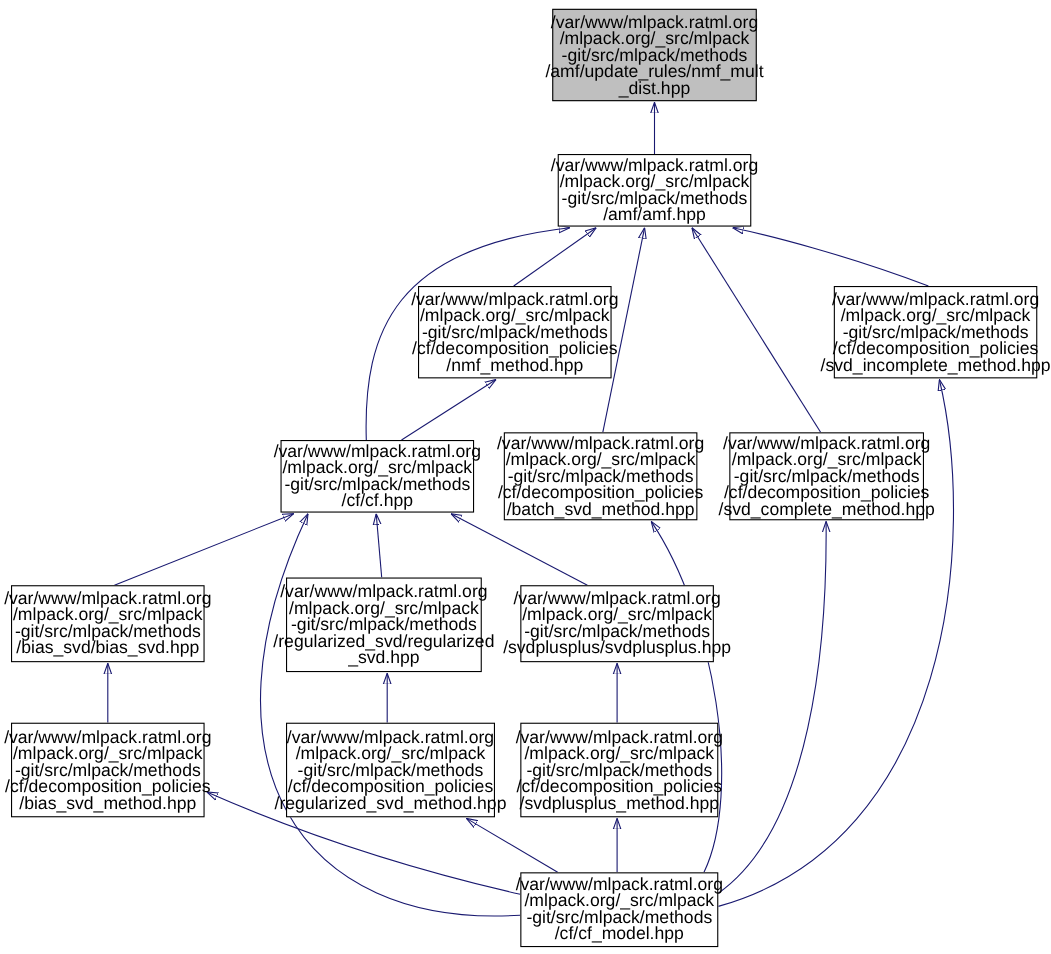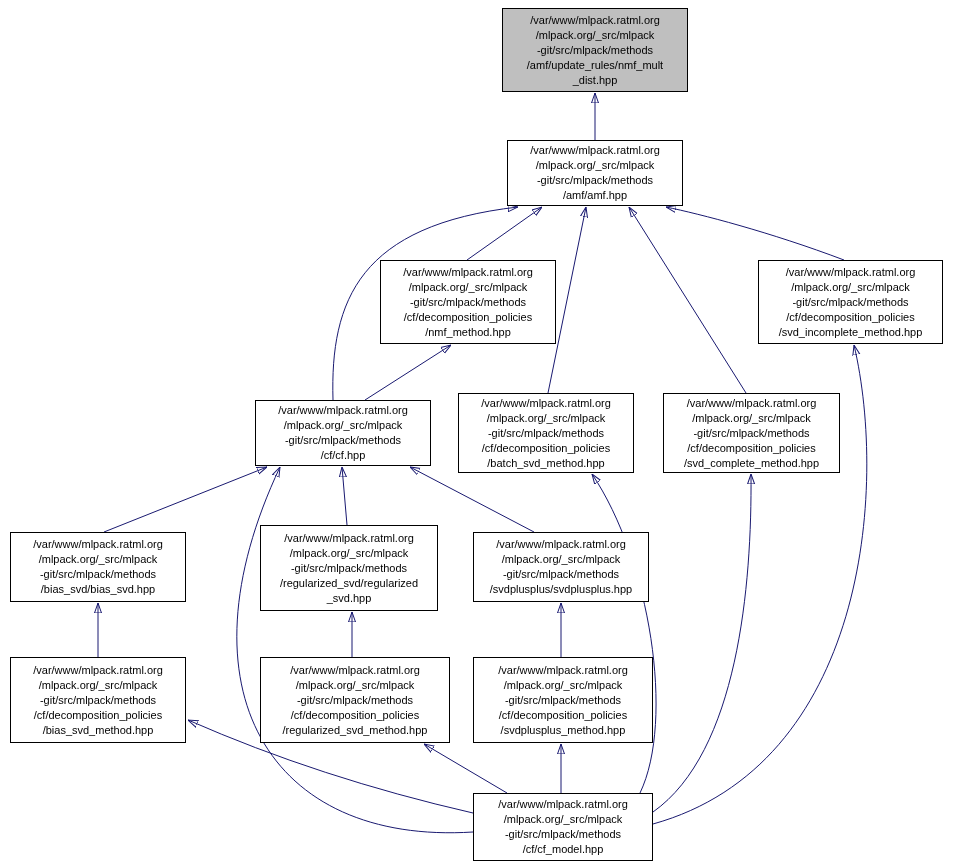--- a/index.html
+++ b/index.html
@@ -6,21 +6,21 @@
   .canvas{
     position:relative;width:955px;height:867px;background:#ffffff;
     font-family:"Liberation Sans",sans-serif;overflow:hidden;
   }
   .edges{position:absolute;left:0;top:0;z-index:1;}
   .edges path{fill:none;stroke:#191970;stroke-width:1;}
   .node{
     position:absolute;z-index:2;box-sizing:border-box;
     background:#ffffff;border:1px solid #000000;color:#000000;
     display:flex;align-items:center;justify-content:center;text-align:center;
-    font-size:11px;line-height:15px;
+    font-size:16px;line-height:15px;
   }
   .node.hl{background:#bfbfbf;}
   .node-label{white-space:pre-line;padding:2px 4px;}
 </style>
 </head>
 <body>
 
 <div class="canvas">
 
   <svg class="edges" width="955" height="867" viewBox="0 0 955 867">

